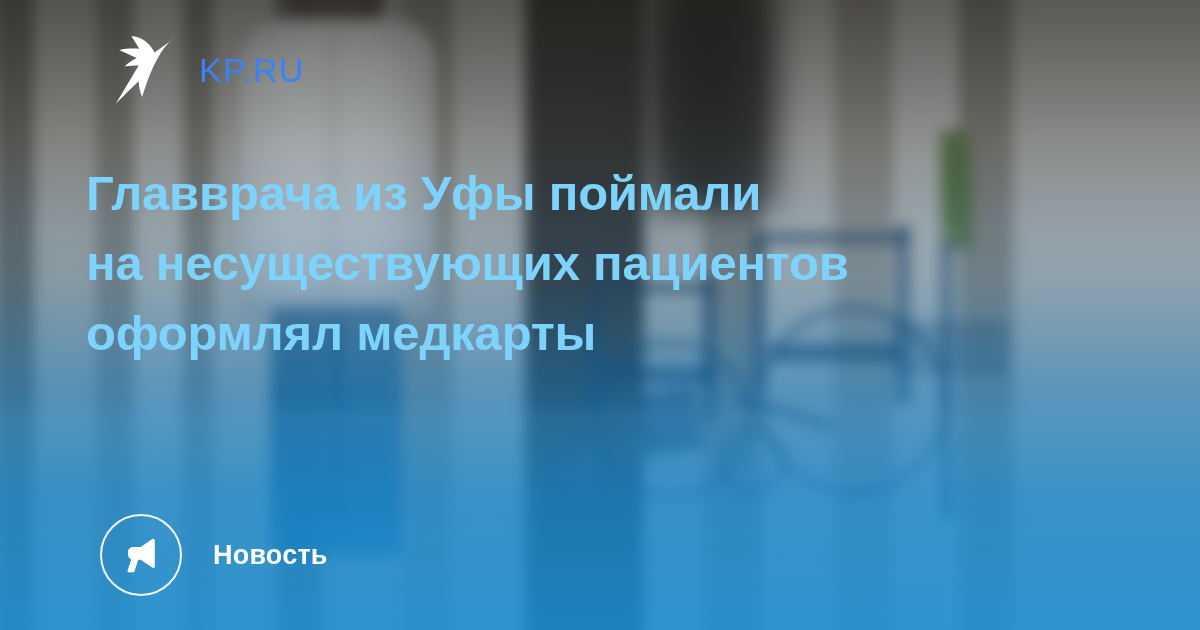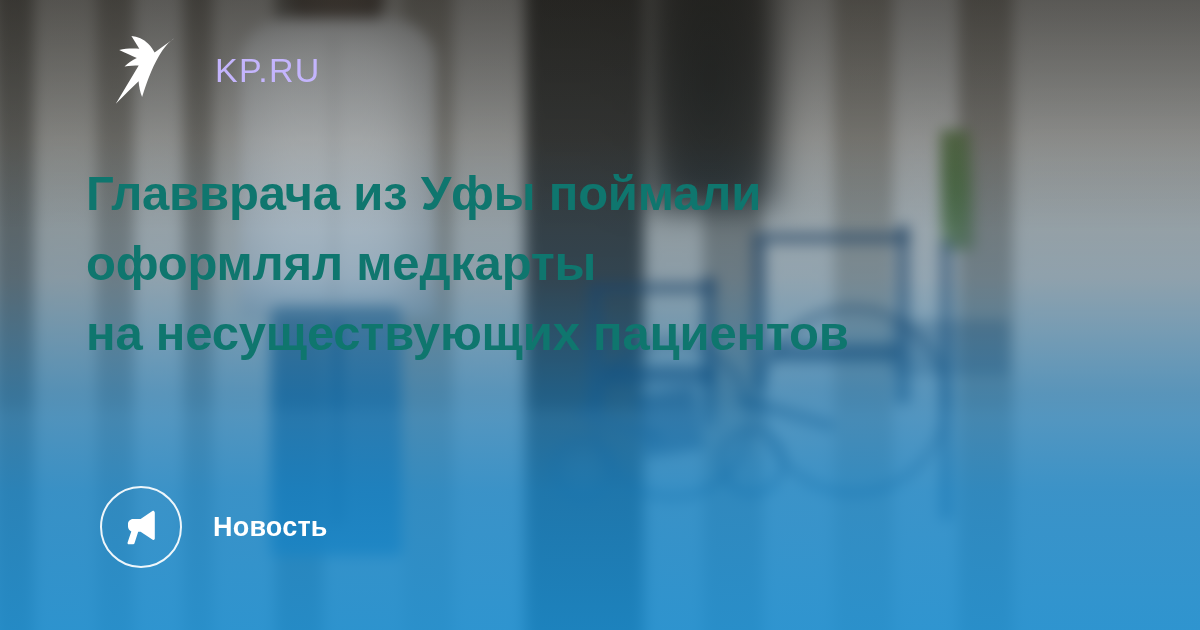--- a/index.html
+++ b/index.html
@@ -117,32 +117,32 @@
     position:absolute;left:0;right:0;top:0;height:230px;
     background:linear-gradient(180deg,rgba(28,24,18,.42) 0%,rgba(28,24,18,.10) 70%,rgba(28,24,18,0) 100%);
   }
 
   
   .content{position:absolute;inset:0;}
 
   .brand{position:absolute;left:113px;top:36px;display:flex;align-items:center;}
   .brand-logo{width:62px;height:68px;display:block;}
   .brand-word{
-    margin-left:40px;color:#c4b5fd;font-size:34px;letter-spacing:1.2px;
+    margin-left:24px;color:#3b82f6;font-size:34px;letter-spacing:1.2px;
     font-weight:400;line-height:1;white-space:nowrap;
   }
 
   .headline{
     position:absolute;left:86px;top:158px;width:1010px;
-    color:#0f766e;font-size:49px;line-height:70px;font-weight:700;
+    color:#7dd3fc;font-size:49px;line-height:70px;font-weight:700;
     letter-spacing:-0.2px;
   }
   .headline .hl-line{display:block;white-space:nowrap;}
 
-  .badge{position:absolute;left:100px;top:486px;display:flex;align-items:center;justify-content:flex-end;}
+  .badge{position:absolute;left:100px;top:514px;display:flex;align-items:center;justify-content:flex-end;}
   .badge-circle{
     width:78px;height:78px;border-radius:50%;
     border:2px solid rgba(255,255,255,.92);
     display:flex;align-items:center;justify-content:center;flex:0 0 auto;
   }
   .badge-icon{width:40px;height:40px;display:block;}
   .badge-label{
     margin-left:31px;color:#ffffff;font-size:27px;font-weight:700;
     line-height:1;white-space:nowrap;letter-spacing:.2px;
   }
@@ -205,22 +205,22 @@
       <span>
         <svg class="brand-logo" viewBox="0 0 62 68" xmlns="http://www.w3.org/2000/svg" aria-hidden="true">
           <path fill="#ffffff" d="M61.5 2.2C55.8 6.4 48.4 11.6 41.6 16.4c-1.6-3.1-3.7-6.1-6.4-8.7C30.4 3 24.6 0.7 18.4 0c2.8 4.5 5.4 8.7 7.9 12.7-6.8-0.6-13.6-0.3-20.1 1.2 6.6 2.9 12.4 5.6 17.6 8.1-4.6 2.1-8.7 4.9-12.3 8.5 5.2-0.6 9.9-0.9 14.2-1L2.8 67.8c9.1-9.2 16.6-16.6 22.8-22.6 0.4 5.3 1.5 10.6 3.5 15.9 2.1-6.9 4.2-13 6.3-18.5 0.1-0.2 0.1-0.3 0.2-0.5 3.4-8.9 6.7-15.9 10.2-21.9 4.9-8.4 10.3-15 15.7-18z"></path>
         </svg>
       </span>
       <span class="brand-word">KP.RU</span>
     </div>
 
     <div class="headline">
       <span class="hl-line">Главврача из Уфы поймали</span>
+      <span class="hl-line">на несуществующих пациентов</span>
       <span class="hl-line">оформлял медкарты</span>
-      <span class="hl-line">на несуществующих пациентов</span>
     </div>
 
     <div class="badge">
       <span class="badge-circle">
         <span>
           <svg class="badge-icon" viewBox="0 0 40 40" xmlns="http://www.w3.org/2000/svg" aria-hidden="true">
             <path fill="#ffffff" d="M33.5 5.2c0-1.3-1.1-1.9-2.1-1.2L19.6 11.9H12c-2.8 0-5 2.3-5 5.1v2.6c0 2.2 1.4 4.1 3.3 4.8L6.6 35.4c-0.3 0.9 0.3 1.8 1.2 1.8h4.4c0.6 0 1.1-0.4 1.3-1l3.7-11.5h2.4l12.1 8.1c1 0.7 2.1 0 2.1-1.2V5.2z"></path>
           </svg>
         </span>
       </span>

